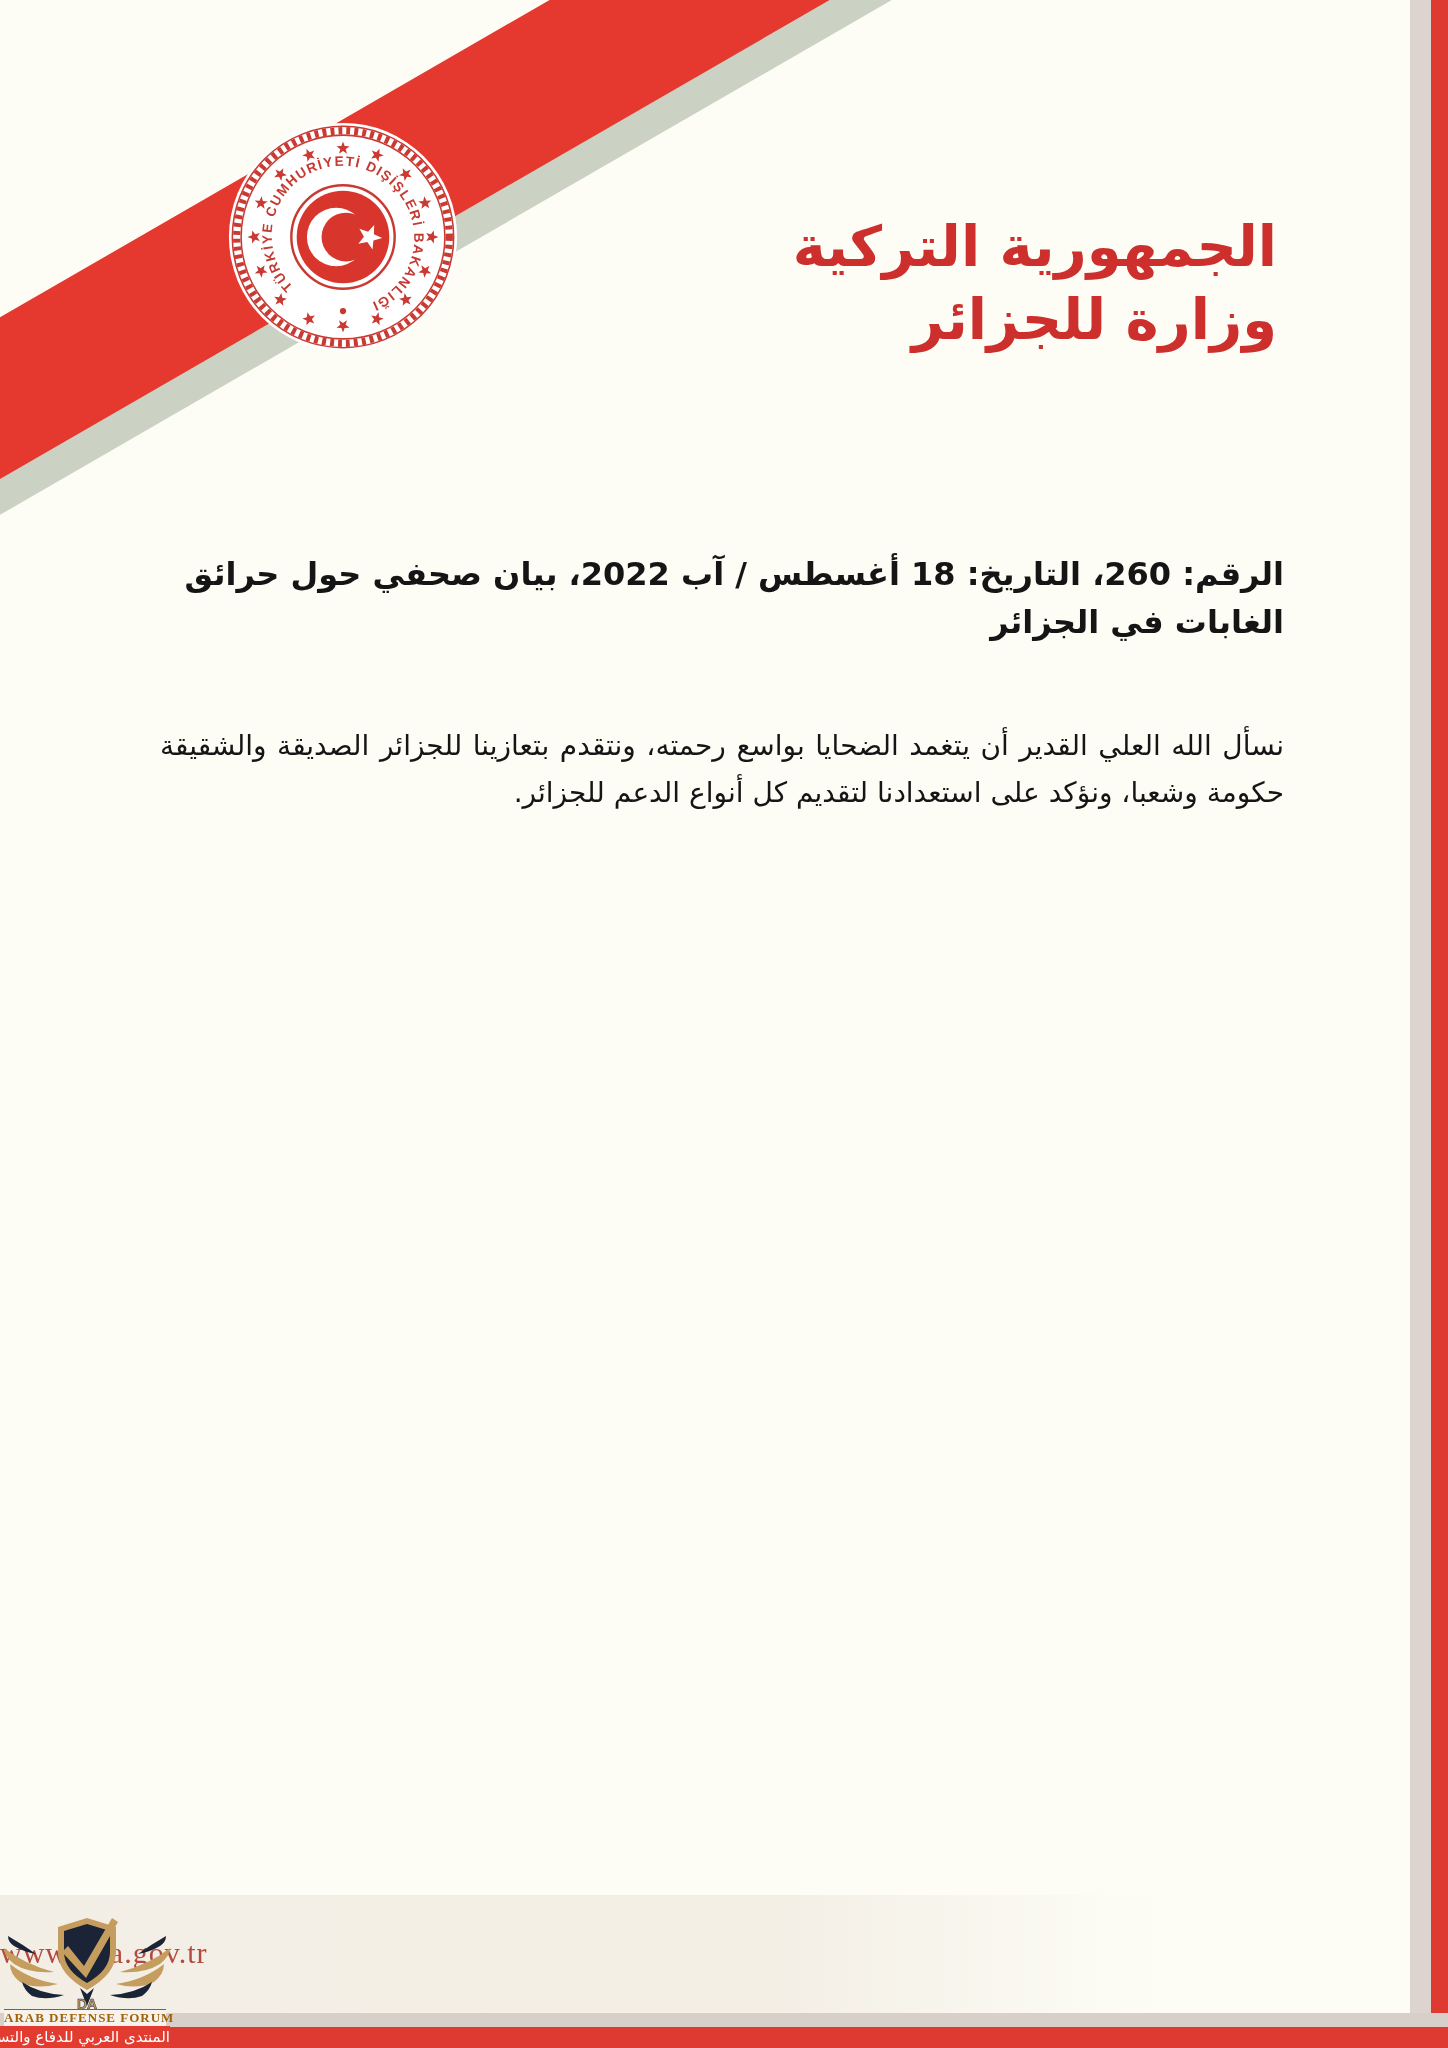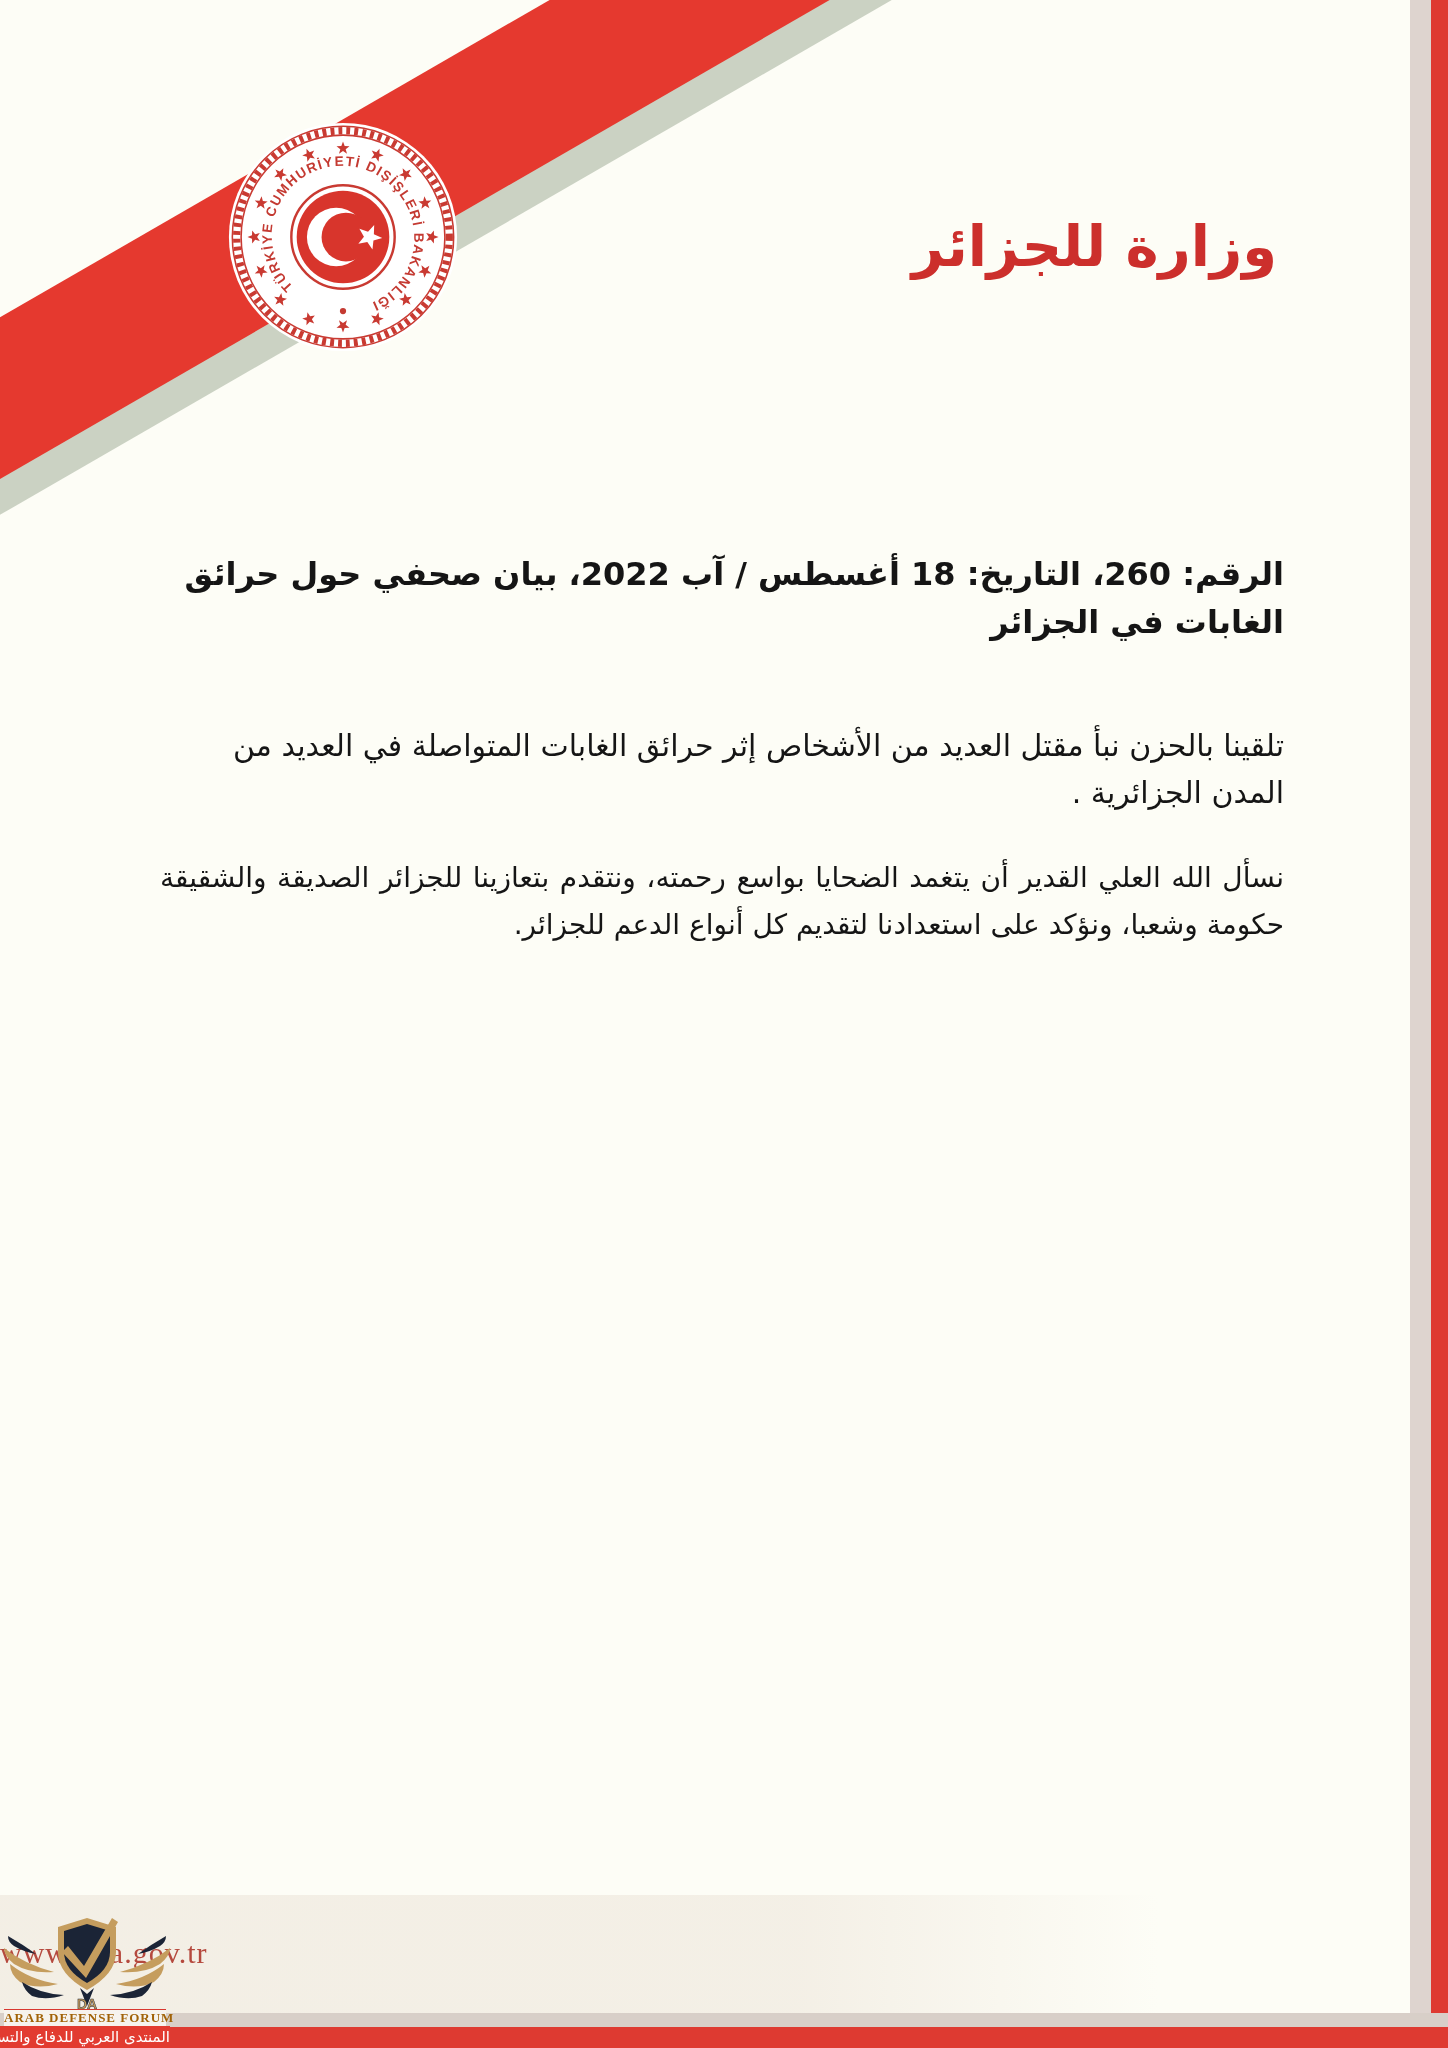--- a/index.html
+++ b/index.html
@@ -108,26 +108,26 @@
     </text>
     <circle cx="120" cy="196" r="3.2" fill="#c43a32"></circle>
     <circle cx="120" cy="120" r="53" fill="#ffffff" stroke="#c93a32" stroke-width="2.5"></circle>
     <circle cx="120" cy="120" r="47.5" fill="#d8352c"></circle>
     <circle cx="113" cy="120" r="30" fill="#ffffff"></circle>
     <circle cx="123" cy="120" r="25" fill="#d8352c"></circle>
     <use href="#st5" fill="#ffffff" transform="translate(147 120) rotate(22) scale(1.9)"></use>
   </svg>
 
   <div class="ministry-title">
+    <div>الجمهورية التركية</div>
     <div>وزارة للجزائر</div>
   </div>
 
   <div class="doc-body">
     <p class="doc-header">الرقم: 260، التاريخ: 18 أغسطس / آب 2022، بيان صحفي حول حرائق الغابات في الجزائر</p>
-    <p class="doc-par1">تلقينا بالحزن نبأ مقتل العديد من الأشخاص إثر حرائق الغابات المتواصلة في العديد من المدن الجزائرية .</p>
     <p class="doc-par2">نسأل الله العلي القدير أن يتغمد الضحايا بواسع رحمته، ونتقدم بتعازينا للجزائر الصديقة والشقيقة حكومة وشعبا، ونؤكد على استعدادنا لتقديم كل أنواع الدعم للجزائر.</p>
   </div>
 
   <div class="site-url">www.mfa.gov.tr</div>
 
   <svg class="wm-emblem" viewBox="0 0 170 110">
     <g>
       <path d="M6,34 Q20,42 34,52 Q22,50 12,44 Q6,40 6,34 Z" fill="#1b2436"></path>
       <path d="M2,46 Q22,62 52,70 Q28,72 12,62 Q2,54 2,46 Z" fill="#c59d5e"></path>
       <path d="M8,62 Q28,78 56,82 Q34,88 18,80 Q8,72 8,62 Z" fill="#c59d5e"></path>

